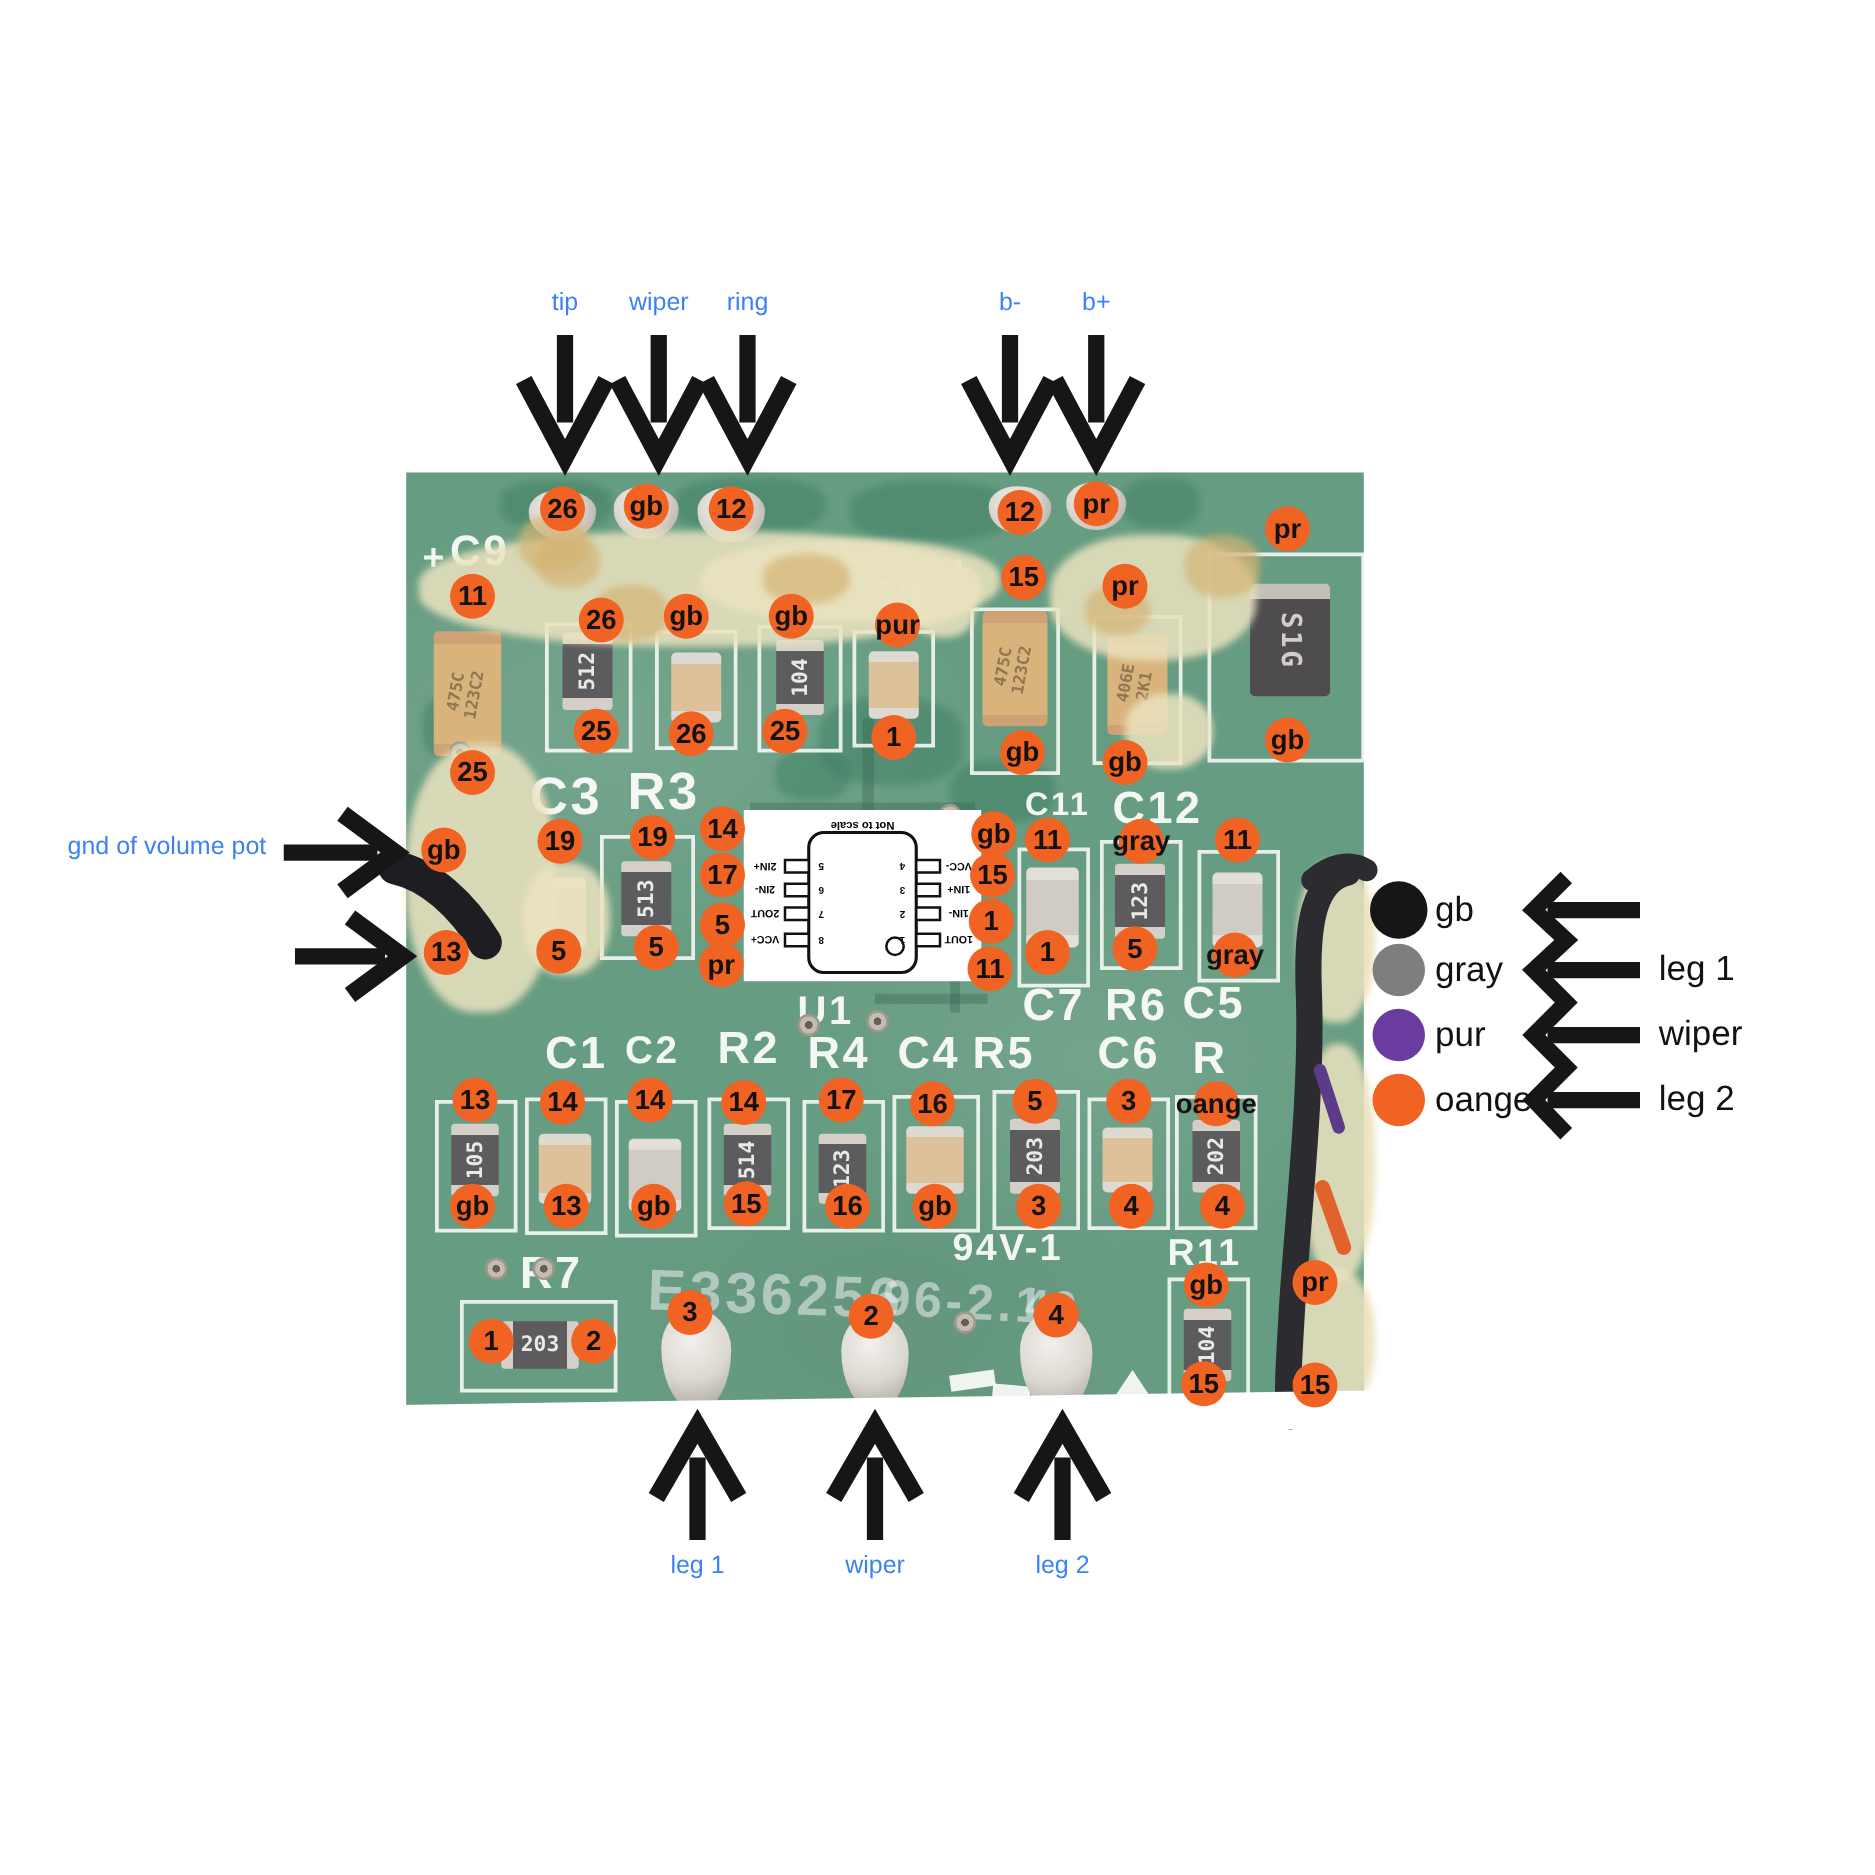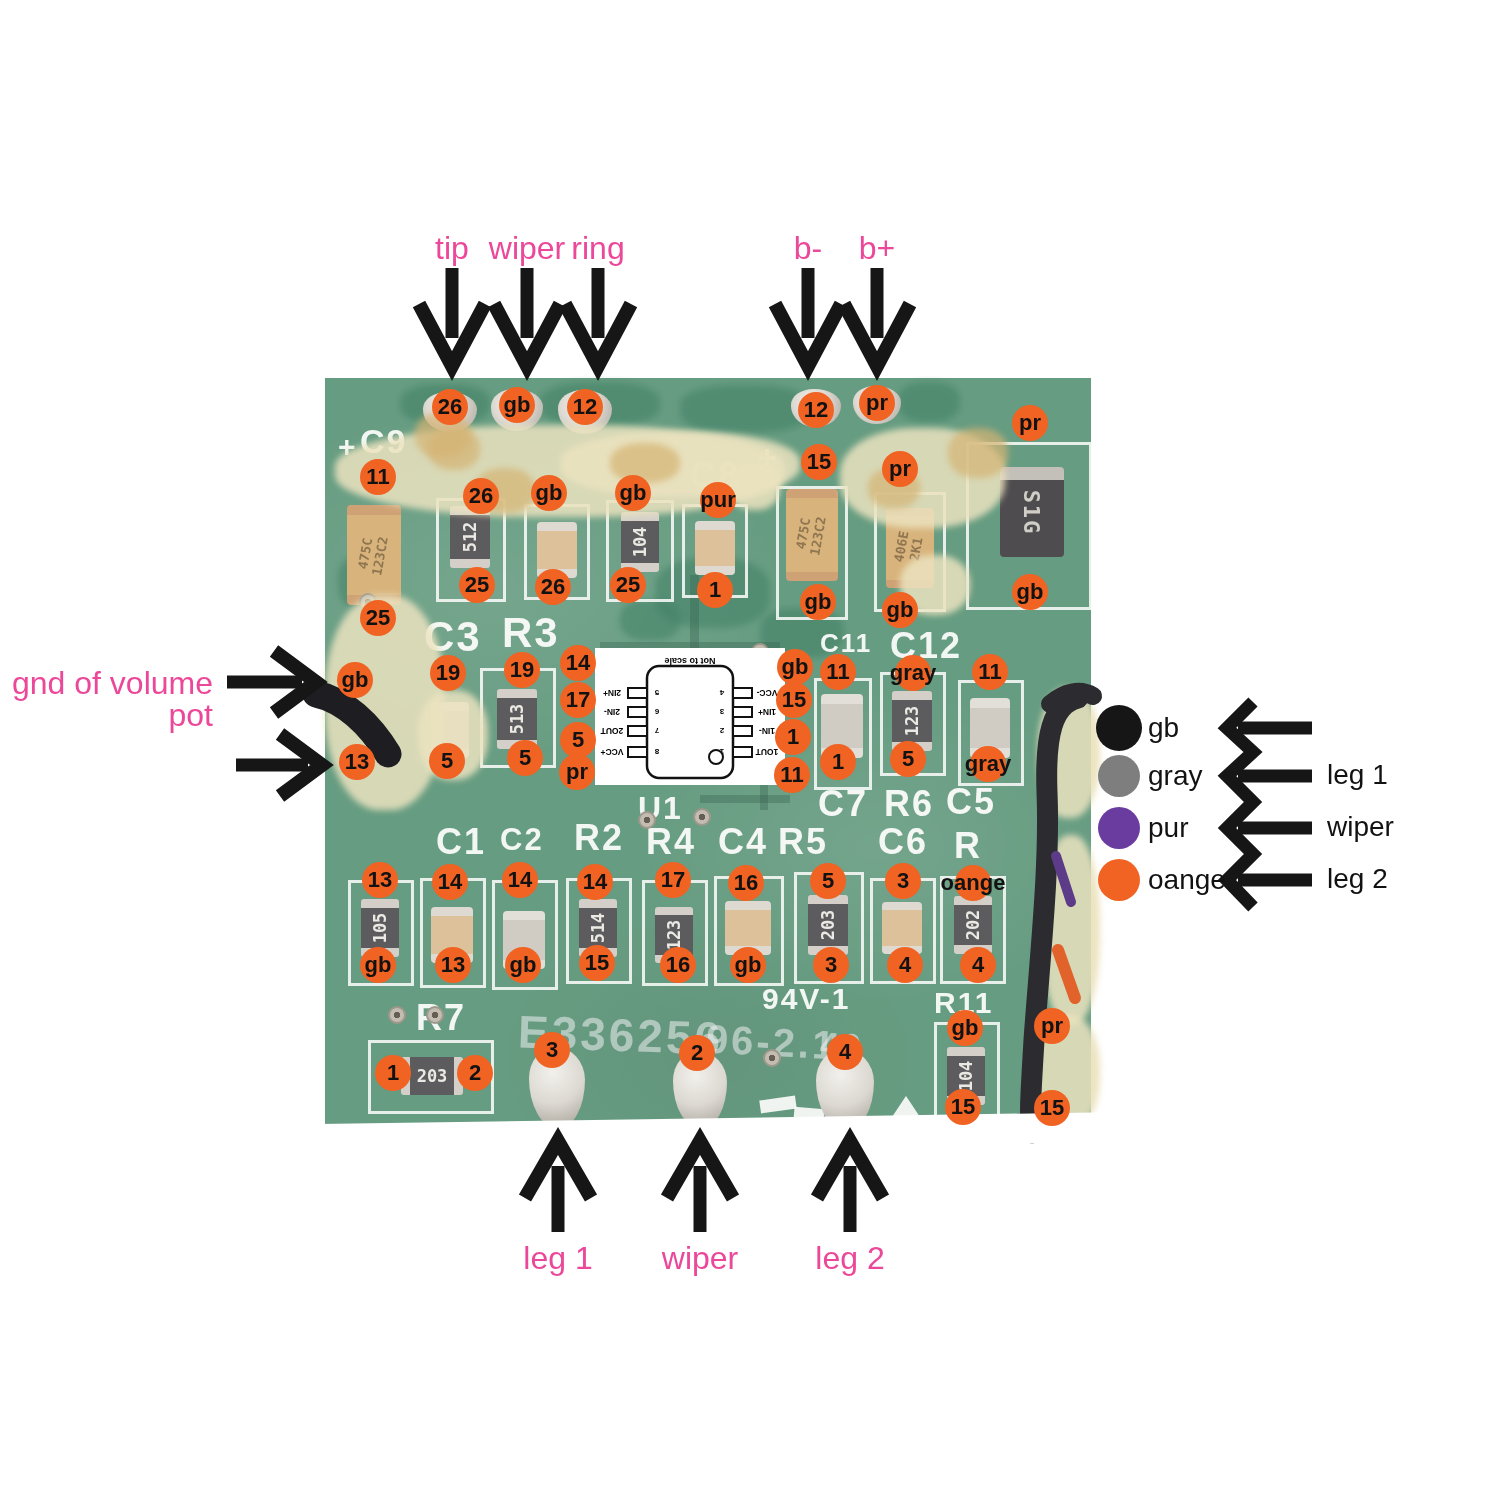--- a/index.html
+++ b/index.html
@@ -44,21 +44,21 @@
   .glue{position:absolute;z-index:20;background:#e9dfb6;opacity:.85;filter:blur(3px);border-radius:45%;}
   .glue2{position:absolute;z-index:21;background:#cfa75c;opacity:.7;filter:blur(3px);border-radius:45%;}
   .blob{position:absolute;z-index:25;border-radius:46% 54% 48% 52%/38% 40% 60% 62%;
        background:radial-gradient(circle at 42% 32%, #f1efeb 0%, #d6d2cb 48%, #a6a198 82%, #8f8a80 100%);}
   .tri{position:absolute;z-index:16;width:0;height:0;border-left:20px solid transparent;
        border-right:20px solid transparent;border-bottom:30px solid rgba(255,255,255,.9);}
   .bar{position:absolute;z-index:16;background:rgba(255,255,255,.9);}
   .dot{position:absolute;z-index:60;width:36px;height:36px;border-radius:50%;
        display:flex;align-items:center;justify-content:center;white-space:nowrap;
        font:600 22px "Liberation Sans",sans-serif;color:#121212;}
-  .callout{position:absolute;z-index:85;font-size:32px;color:#ec4899;line-height:1;}
+  .callout{position:absolute;z-index:85;font-size:20px;color:#3b82f6;line-height:1;}
   .ctr{transform:translateX(-50%);}
   .rgt{text-align:right;}
   .legend-label{position:absolute;z-index:85;font-size:28px;color:#121212;line-height:1;}
   .legend-swatch{position:absolute;z-index:60;border-radius:50%;}
   svg.overlay{position:absolute;left:0;top:0;}
 </style>
 </head>
 <body>
 
 <div id="canvas">

